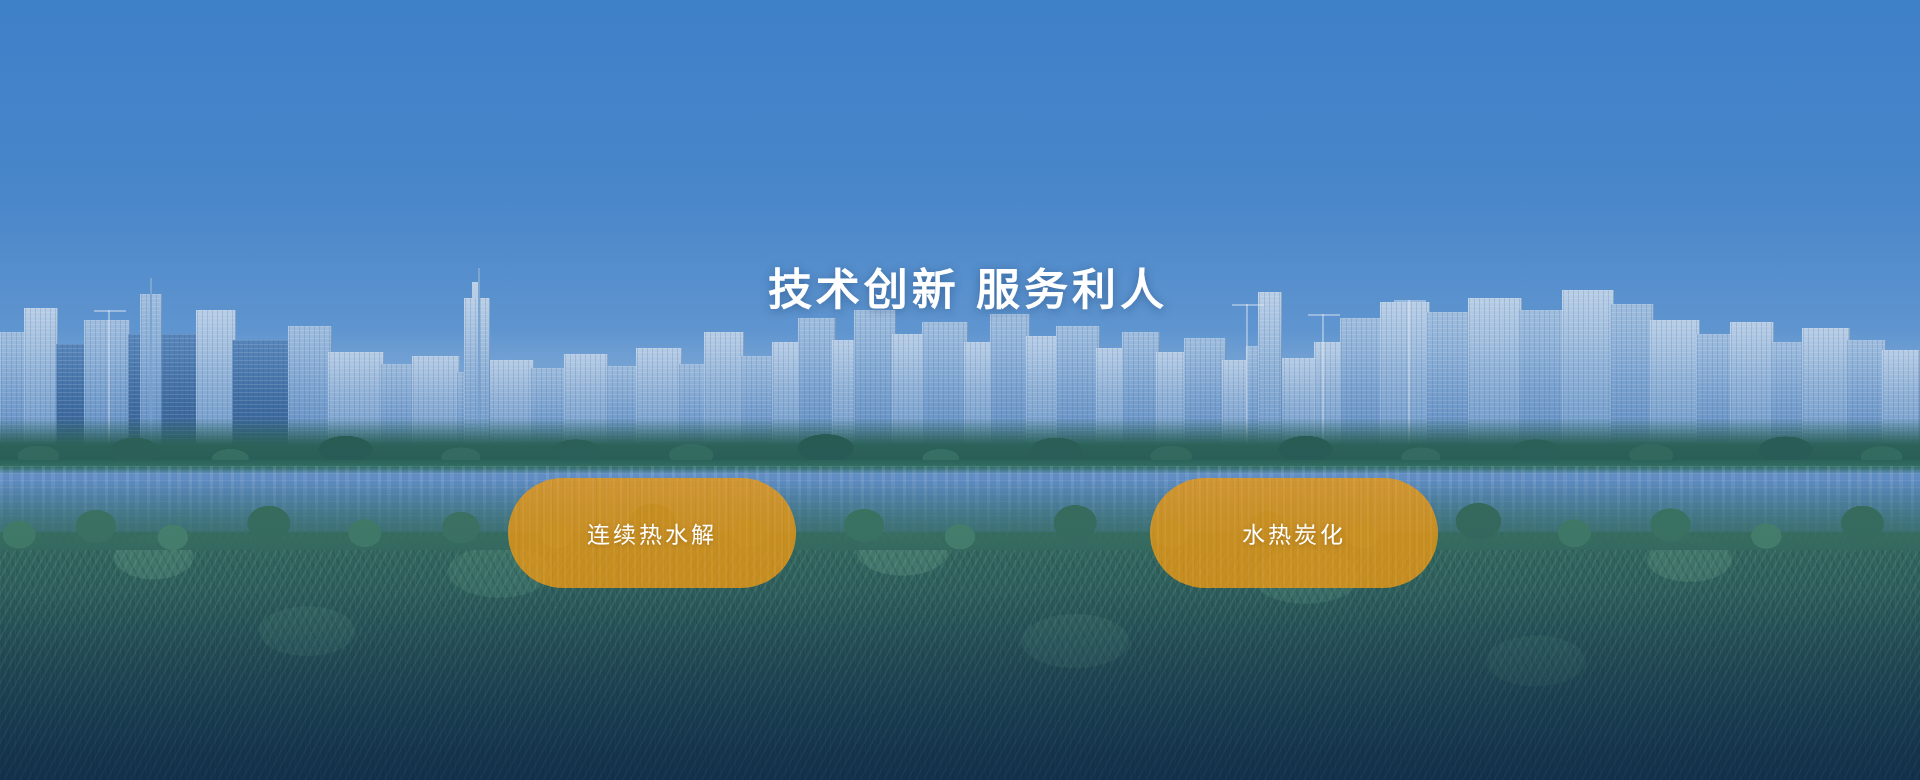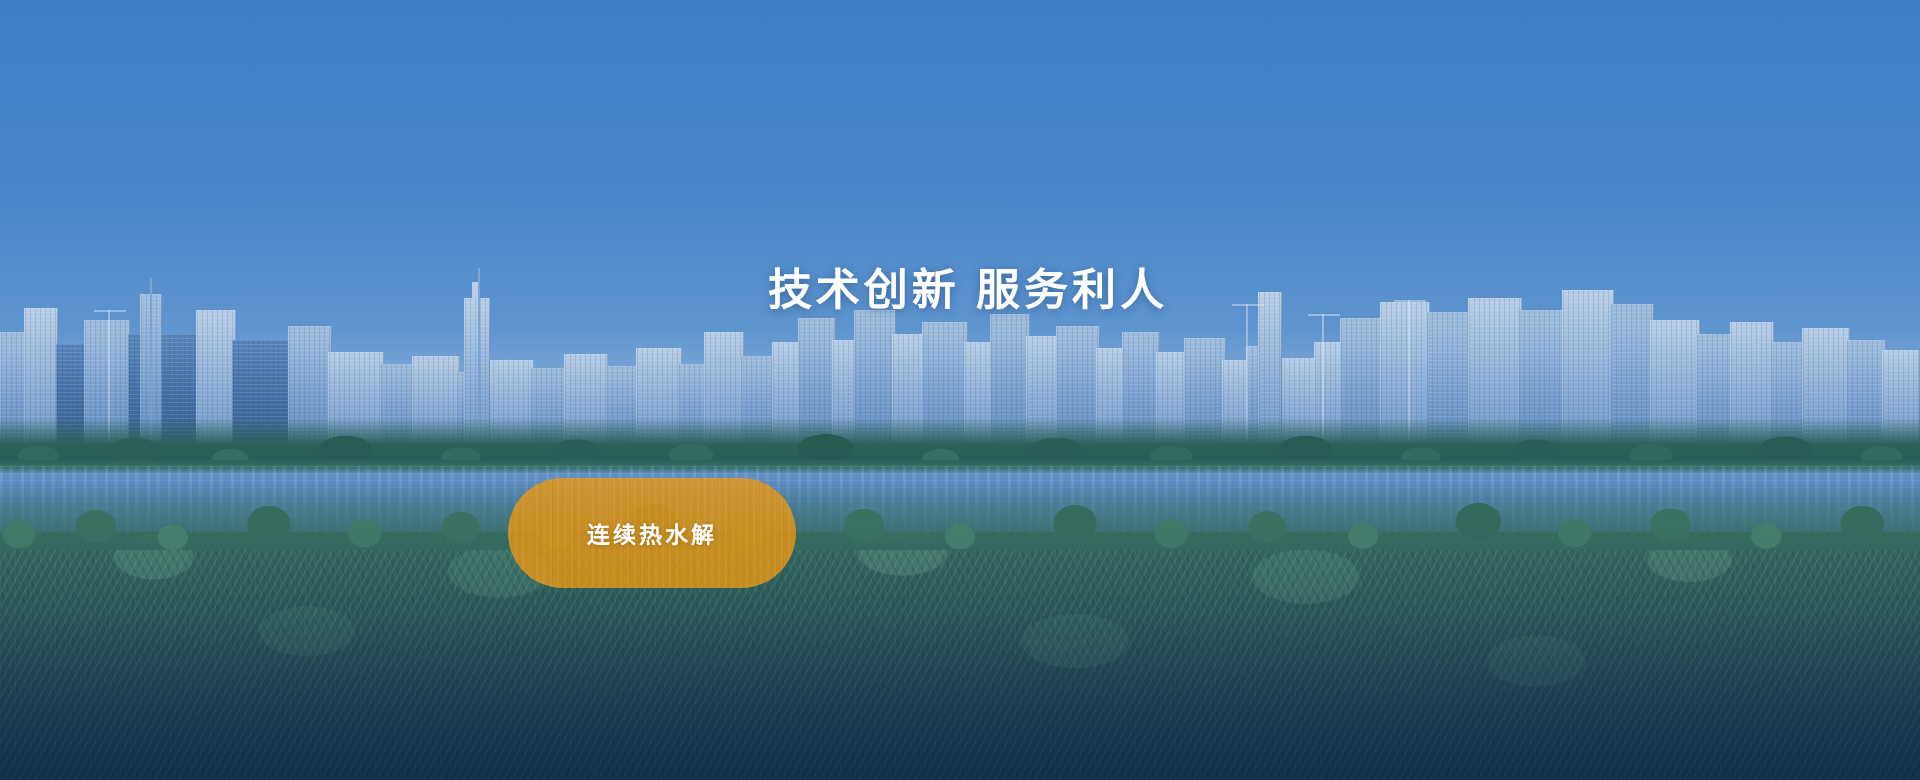--- a/index.html
+++ b/index.html
@@ -235,21 +235,21 @@
     position:absolute; inset:0;
     background-image:
       repeating-linear-gradient(90deg, rgba(255,255,255,.055) 0 2px, transparent 2px 7px),
       repeating-linear-gradient(90deg, rgba(120,70,0,.05) 0 1px, transparent 1px 11px);
     pointer-events:none;
   }
   .pill-label {
     position:relative;
     color:#fff;
     font-size:23px;
-    font-weight:700;
+    font-weight:400;
     letter-spacing:3px;
     text-shadow:0 1px 4px rgba(120,70,0,.45);
     white-space:nowrap;
   }
 </style>
 </head>
 <body>
 
 <div class="hero">
 
@@ -354,18 +354,21 @@
 
     <h1 class="title">技术创新  服务利人</h1>
 
 
     <div class="pills">
 
       <div class="pill">
         <span class="pill-label">连续热水解</span>
       </div>
 
+      <div class="pill">
+        <span class="pill-label">水热炭化</span>
+      </div>
 
 
     </div>
   </div>
 
 </div>
 
 </body></html>

